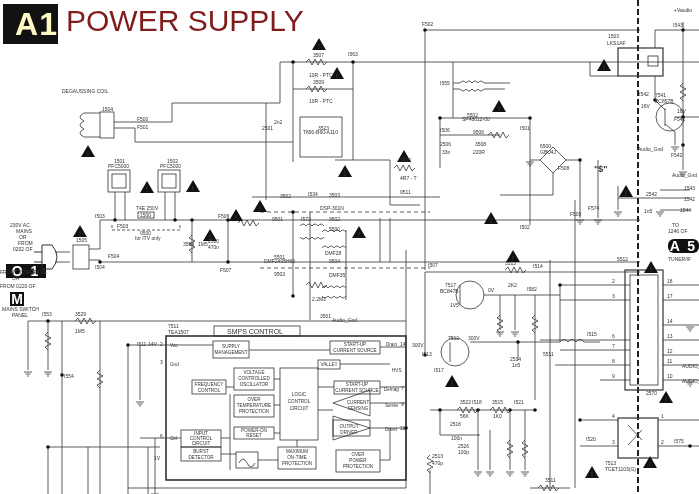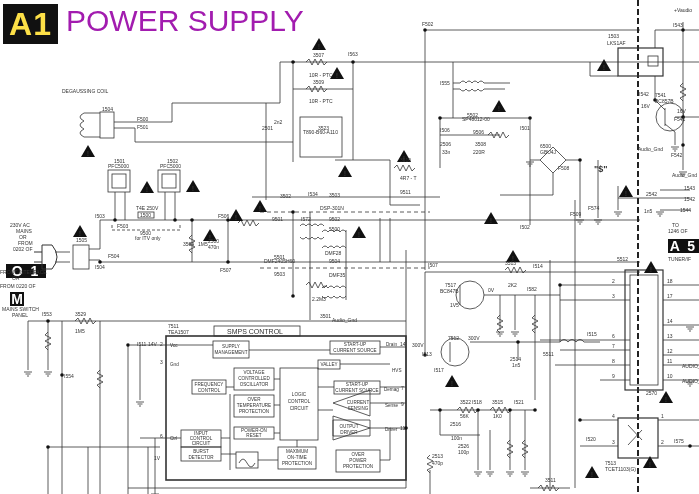--- a/index.html
+++ b/index.html
@@ -1,33 +1,33 @@
 <!DOCTYPE html>
 <html><head>
 <meta charset="utf-8">
 <style>
   html, body { margin:0; padding:0; background:#ffffff; }
   body { width:699px; height:494px; overflow:hidden; position:relative; font-family:"Liberation Sans", sans-serif; }
   #schem { position:absolute; left:0; top:0; width:699px; height:494px; }
-  .title-badge { position:absolute; left:3px; top:4px; width:55px; height:40px; background:#111; color:#fde047; font:bold 32px "Liberation Sans", sans-serif; line-height:40px; text-align:center; letter-spacing:1px; }
-  .title-text { position:absolute; left:66px; top:4px; font:30px "Liberation Sans", sans-serif; color:#a21caf; line-height:34px; letter-spacing:0px; }
+  .title-badge { position:absolute; left:3px; top:4px; width:55px; height:40px; background:#111; color:#fef9c3; font:bold 32px "Liberation Sans", sans-serif; line-height:40px; text-align:right; letter-spacing:1px; }
+  .title-text { position:absolute; left:66px; top:4px; font:30px "Liberation Sans", sans-serif; color:#7f1d1d; line-height:34px; letter-spacing:0px; }
   .conn-badge { position:absolute; background:#111; color:#fff; font:bold 14px "Liberation Sans", sans-serif; text-align:center; letter-spacing:2px; }
   svg text { font-family:"Liberation Sans", sans-serif; fill:#333; }
   .lbl { font-size:5px; }
   .blk { font-size:4.6px; }
 </style>
 </head>
 <body>
 
 <div class="title-badge">A1</div>
 <div class="title-text">POWER SUPPLY</div>
 
 <div class="conn-badge" style="left:6px;top:264px;width:40px;height:14px;line-height:14px;">O 1</div>
 <div class="conn-badge" style="left:10px;top:292px;width:14px;height:14px;line-height:14px;letter-spacing:0;">M</div>
-<div class="conn-badge" style="left:668px;top:239px;width:31px;height:14px;line-height:14px;">A 5</div>
+<div class="conn-badge" style="left:668px;top:239px;width:31px;height:14px;line-height:14px;border-radius:6px;">A 5</div>
 
 <svg id="schem" viewBox="0 0 699 494">
   <defs>
     <g id="warn">
       <path d="M0,-7 L7,5 L-7,5 Z" fill="#111"></path>
       <text x="0" y="4" font-size="7" font-weight="bold" text-anchor="middle" fill="#fff">!</text>
     </g>
     <g id="gnd">
       <line x1="-4" y1="0" x2="4" y2="0" stroke="#333" stroke-width="0.8"></line>
       <line x1="-2.5" y1="2" x2="2.5" y2="2" stroke="#333" stroke-width="0.8"></line>

